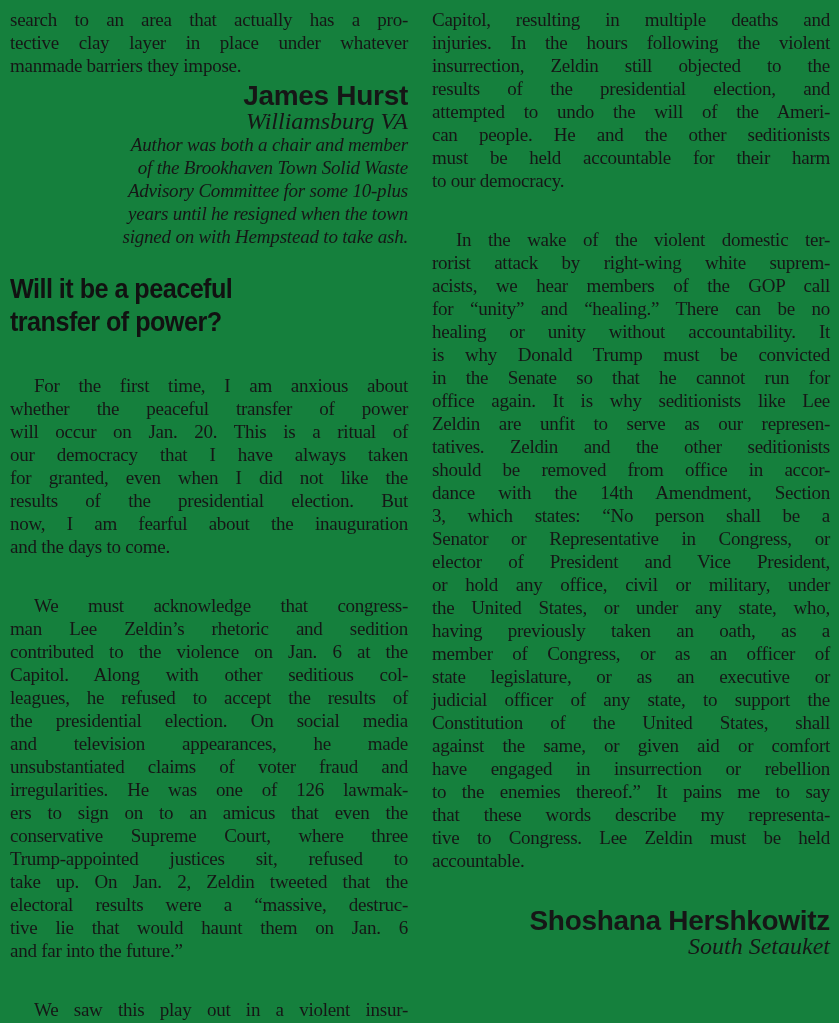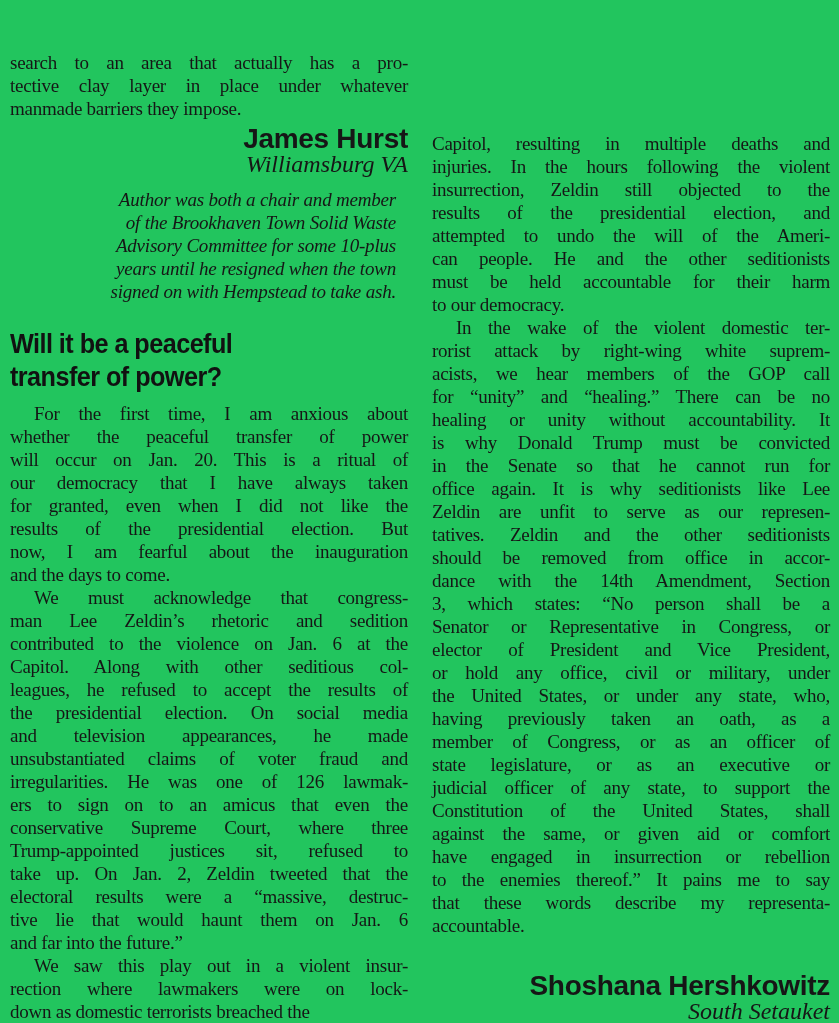--- a/index.html
+++ b/index.html
@@ -5,58 +5,57 @@
   html, body { margin: 0; padding: 0; }
   body {
     width: 839px; height: 1023px;
     background: #ffffff;
     overflow: hidden;
   }
   .page {
     box-sizing: border-box;
     width: 839px; height: 1023px;
     padding: 8px 9px 0 10px;
-    background: #22c55e;
+    background: #15803d;
     color: #161616;
     display: flex;
     gap: 24px;
-    align-items: flex-end;
     -webkit-font-smoothing: antialiased;
   }
   .col { flex: 0 0 398px; width: 398px; }
 
   .body-text {
     font-family: "Liberation Serif", "DejaVu Serif", serif;
     font-size: 19px; line-height: 23px;
     letter-spacing: -0.25px;
     margin: 0;
   }
   .pline { text-align: justify; text-align-last: justify; }
   .pline-last { text-align-last: left; }
   .block-right .pline, .block-right .pline-last { text-align: right; text-align-last: right; }
   .block-left  .pline, .block-left  .pline-last { text-align: left;  text-align-last: left; }
-  .indent-first .pline:first-child { text-indent: 24px; }
+  .indent-first .pline:first-child { text-indent: 24px; margin-top: 36px; }
 
   .sig-name {
     font-family: "Liberation Sans", "DejaVu Sans", sans-serif;
     font-weight: bold; font-size: 28px; line-height: 26px;
     letter-spacing: -0.3px;
     text-align: right;
     margin-top: 6px;
   }
   .sig-loc {
     font-family: "Liberation Serif", "DejaVu Serif", serif;
     font-style: italic; font-size: 24px; line-height: 24px;
     text-align: right;
   }
   .note {
     font-family: "Liberation Serif", "DejaVu Serif", serif;
     font-style: italic; font-size: 19px; line-height: 23px;
     letter-spacing: -0.2px;
-    margin: 12px;
+    margin: 0;
   }
   .headline {
     font-family: "Liberation Sans", "DejaVu Sans", sans-serif;
     font-weight: bold; font-size: 28px; line-height: 33px;
     letter-spacing: -0.6px;
     color: #111111;
     margin: 24px 0 9px 0;
     transform: scaleX(0.9);
     transform-origin: left top;
   }
@@ -156,20 +155,21 @@
         <div class="pline">the United States, or under any state, who,</div>
         <div class="pline">having previously taken an oath, as a</div>
         <div class="pline">member of Congress, or as an officer of</div>
         <div class="pline">state legislature, or as an executive or</div>
         <div class="pline">judicial officer of any state, to support the</div>
         <div class="pline">Constitution of the United States, shall</div>
         <div class="pline">against the same, or given aid or comfort</div>
         <div class="pline">have engaged in insurrection or rebellion</div>
         <div class="pline">to the enemies thereof.” It pains me to say</div>
         <div class="pline">that these words describe my representa-</div>
+        <div class="pline">tive to Congress. Lee Zeldin must be held</div>
         <div class="pline pline-last">accountable.</div>
       </div>
 
     <div class="sig-block">
       <div class="sig-name">Shoshana Hershkowitz</div>
       <div class="sig-loc">South Setauket</div>
     </div>
   </div>
 
 </div>

